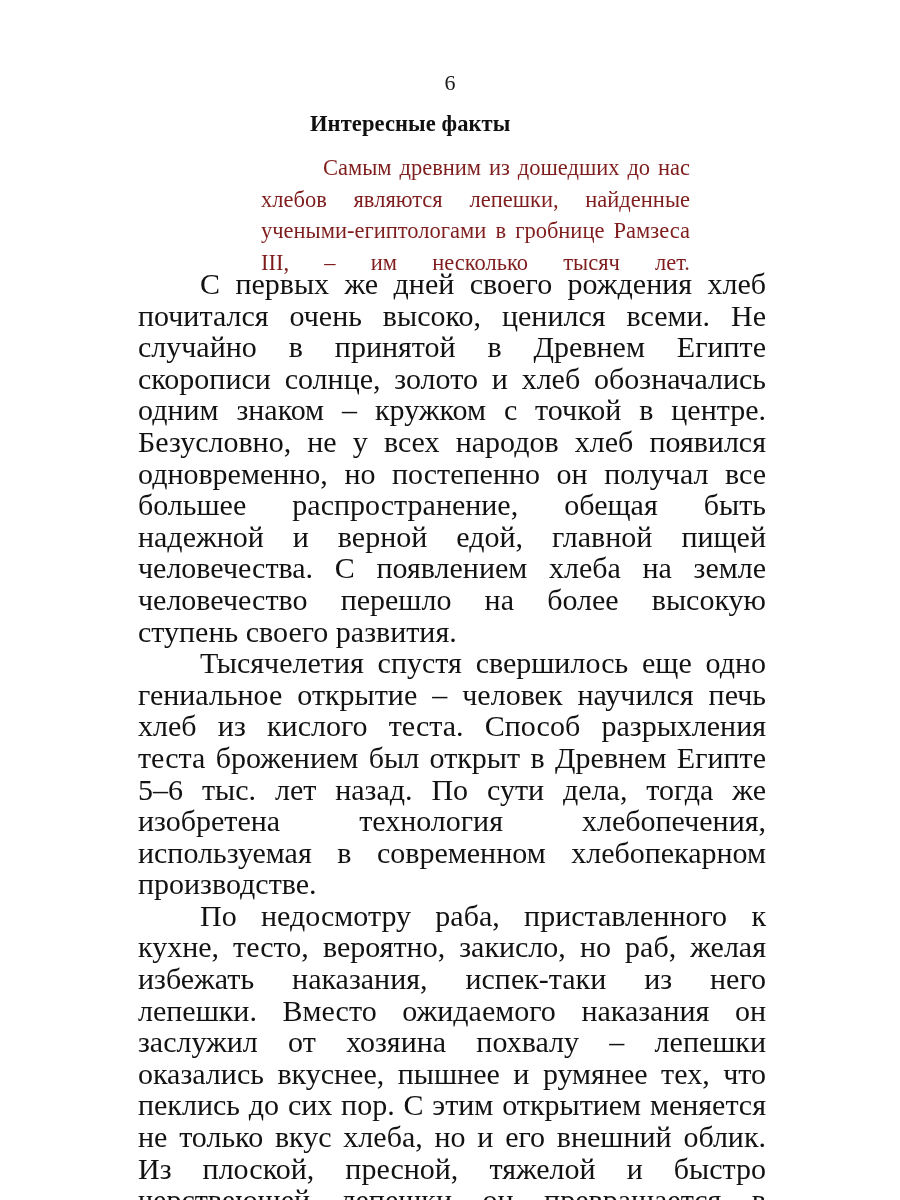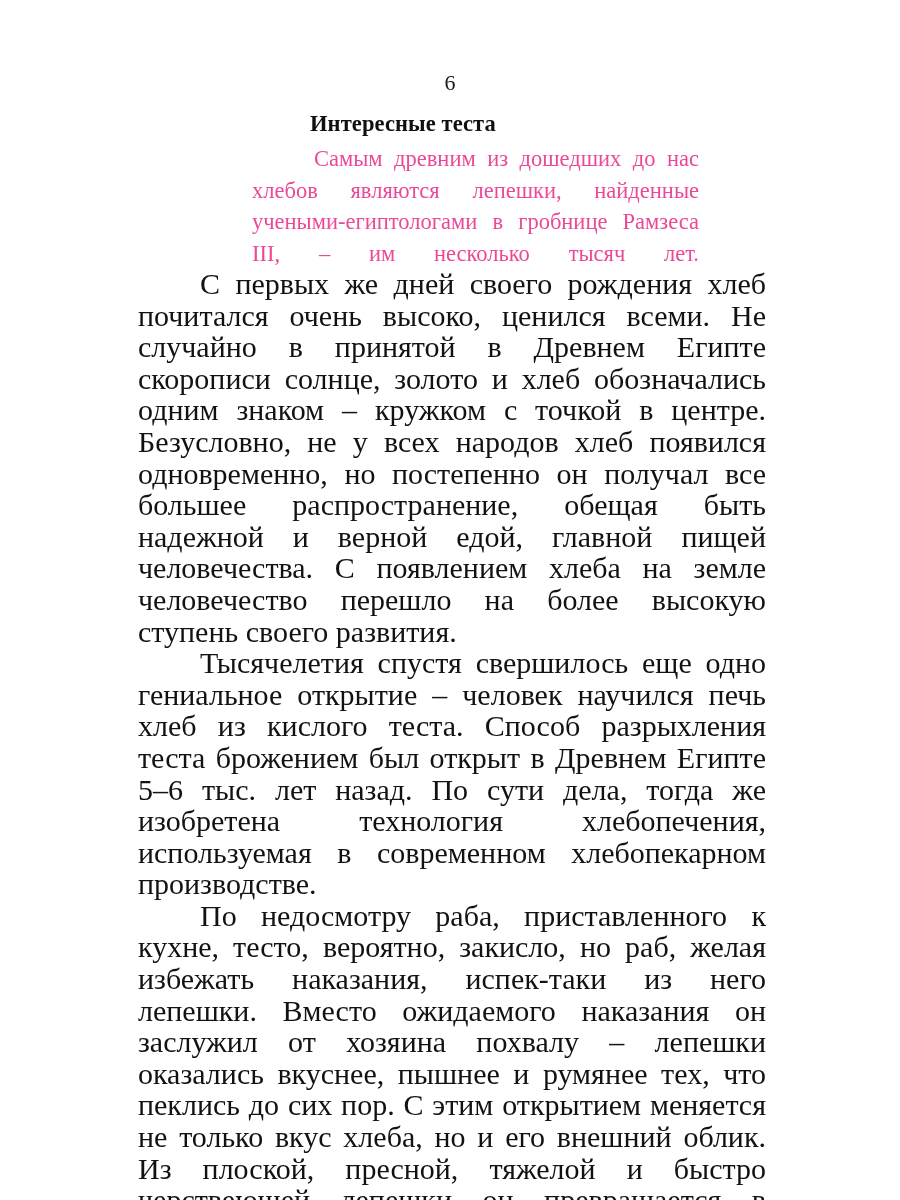--- a/index.html
+++ b/index.html
@@ -54,22 +54,22 @@
     letter-spacing: 0.1px;
     color: #101010;
   }
 
   .intro-paragraph {
     font-size: 22.5px;
     line-height: 31.5px;
     text-align: justify;
     text-justify: inter-word;
     text-indent: 62px;
-    margin: 4px;
-    color: #ec4899;
+    margin: 13px;
+    color: #7f1d1d;
     hyphens: none;
   }
   .intro-paragraph::after {
     content: "";
     display: inline-block;
     width: 100%;
   }
 
   
   .body-column {
@@ -93,21 +93,21 @@
   
 </style>
 </head>
 <body>
 
 <div class="page">
 
   <div class="page-number">6</div>
 
   <div class="intro-block">
-    <h2 class="section-heading">Интересные теста</h2>
+    <h2 class="section-heading">Интересные факты</h2>
     <p class="intro-paragraph">Самым древним из дошедших до нас хлебов являются лепешки, найденные учеными-египтологами в гробнице Рамзеса III, – им несколько тысяч лет.</p>
   </div>
 
   <div class="body-column">
     <p class="body-paragraph">С первых же дней своего рождения хлеб почитался очень высоко, ценился всеми. Не случайно в принятой в Древнем Египте скорописи солнце, золото и хлеб обозначались одним знаком – кружком с точкой в центре. Безусловно, не у всех народов хлеб появился одновременно, но постепенно он получал все большее распространение, обещая быть надежной и верной едой, главной пищей человечества. С появлением хлеба на земле человечество перешло на более высокую ступень своего развития.</p>
     <p class="body-paragraph">Тысячелетия спустя свершилось еще одно гениальное открытие – человек научился печь хлеб из кислого теста. Способ разрыхления теста брожением был открыт в Древнем Египте 5–6 тыс. лет назад. По сути дела, тогда же изобретена технология хлебопечения, используемая в современном хлебопекарном производстве.</p>
     <p class="body-paragraph">По недосмотру раба, приставленного к кухне, тесто, вероятно, закисло, но раб, желая избежать наказания, испек-таки из него лепешки. Вместо ожидаемого наказания он заслужил от хозяина похвалу – лепешки оказались вкуснее, пышнее и румянее тех, что пеклись до сих пор. С этим открытием меняется не только вкус хлеба, но и его внешний облик. Из плоской, пресной, тяжелой и быстро черствеющей лепешки он превращается в нежный, рыхлый, тающий во рту хлеб с приятным ароматом и вкусом.</p>
   </div>
 
 </div>

